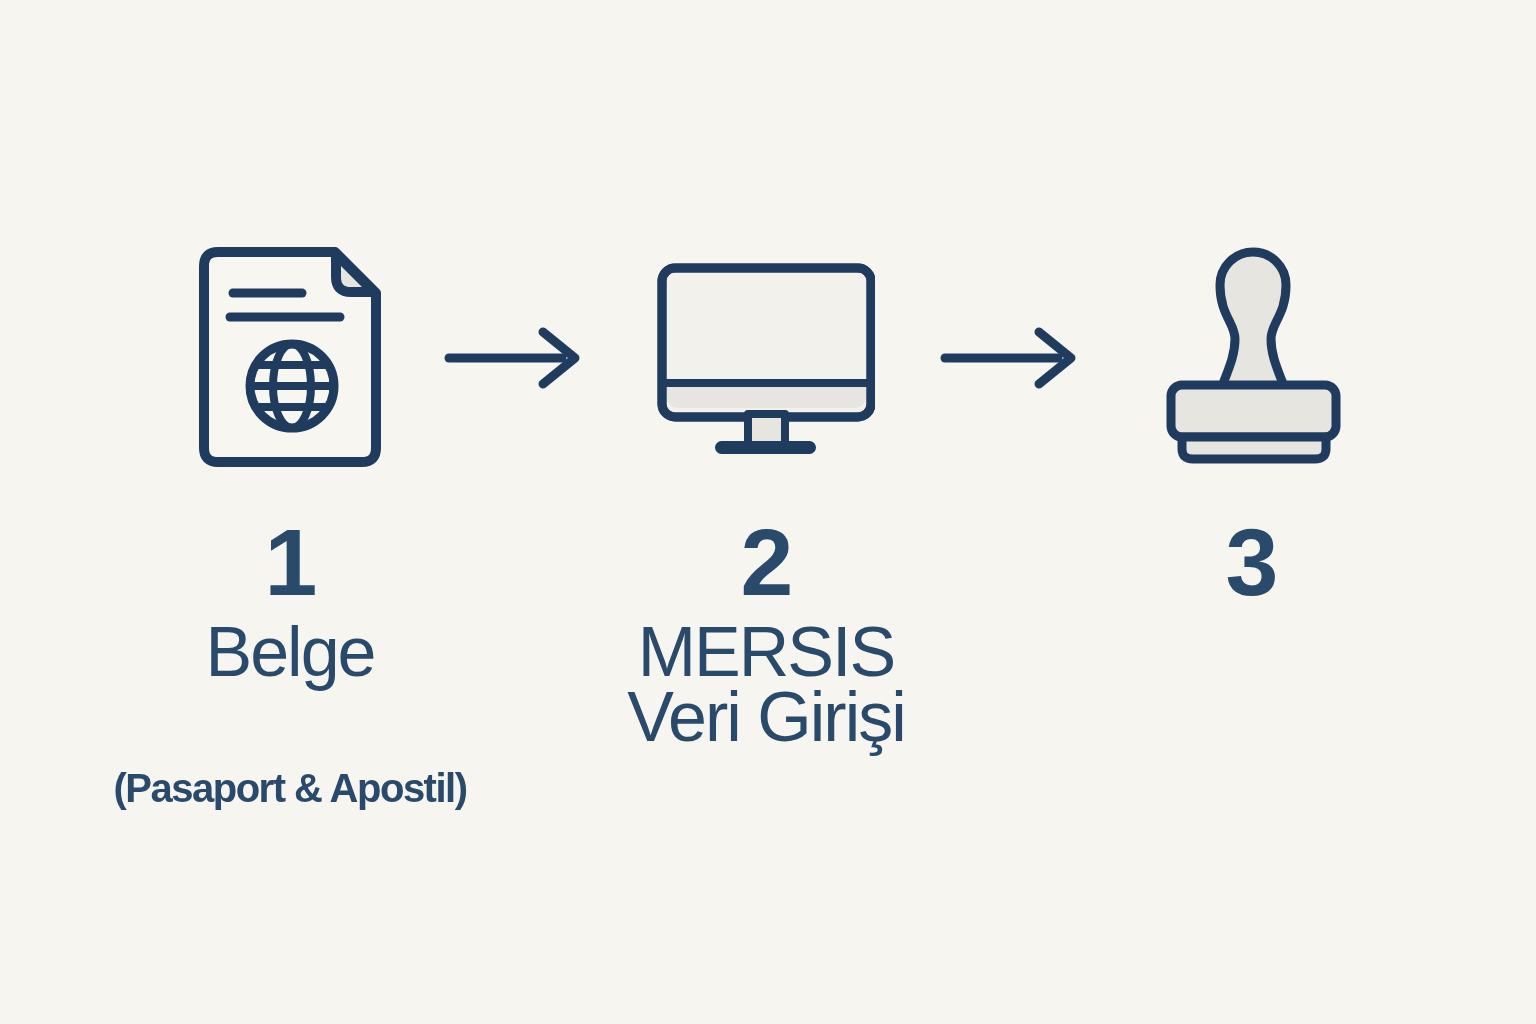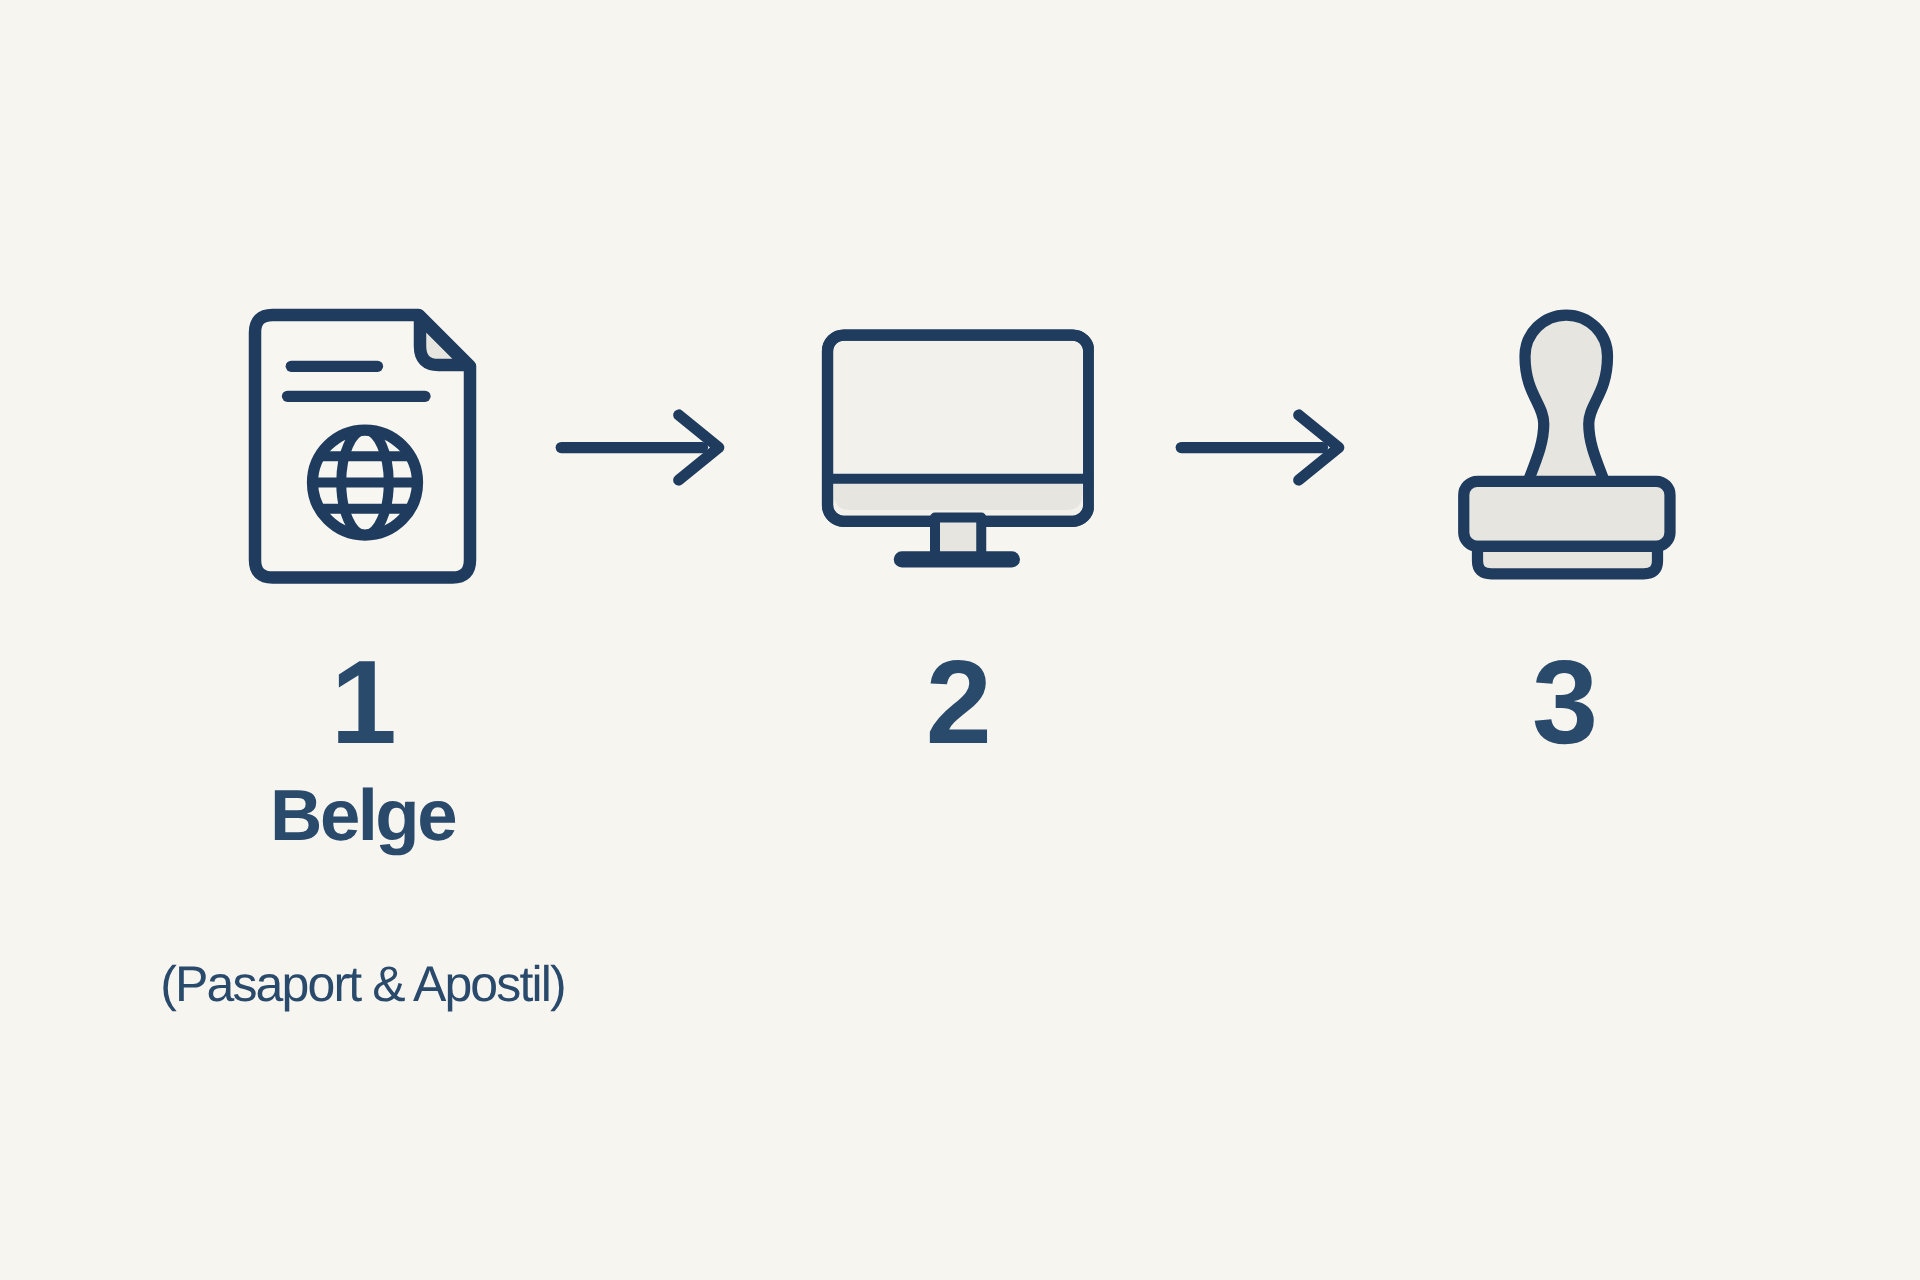--- a/index.html
+++ b/index.html
@@ -37,27 +37,27 @@
 
   .num{
     position:absolute;top:512px;width:100%;
     text-align:center;
     font-size:95px;font-weight:bold;line-height:100px;
     letter-spacing:-2px;color:var(--text);
   }
   .title{
     position:absolute;top:620px;width:100%;
     text-align:center;
-    font-size:58px;font-weight:bold;line-height:65px;
+    font-size:70px;font-weight:normal;line-height:65px;
     letter-spacing:-2px;color:var(--text);
   }
   .subtitle{
     position:absolute;top:762px;width:100%;
     text-align:center;
-    font-size:40px;font-weight:normal;line-height:52px;
+    font-size:40px;font-weight:bold;line-height:52px;
     letter-spacing:-1.5px;color:var(--text);
   }
 
   
   .st-line{stroke:var(--navy);fill:none;stroke-linecap:round;stroke-linejoin:round;}
   .st-paper{fill:var(--paper);stroke:var(--navy);stroke-linejoin:round;}
   .st-light{fill:var(--light);stroke:var(--navy);stroke-linejoin:round;}
   .st-light-nostroke{fill:var(--light);stroke:none;}
   .st-screen{fill:var(--screen);stroke:var(--navy);stroke-linejoin:round;}
   .st-navy{fill:var(--navy);stroke:none;}
@@ -105,20 +105,21 @@
   </svg>
 
   <div class="col c1">
     <div class="num">1</div>
     <div class="title"><span>Belge</span><br></div>
     <div class="subtitle">(Pasaport &amp; Apostil)</div>
   </div>
 
   <div class="col c2">
     <div class="num">2</div>
+    <div class="title"><span>MERSIS</span><br><span>Veri Girişi</span></div>
     <div class="subtitle"></div>
   </div>
 
   <div class="col c3">
     <div class="num">3</div>
     <div class="subtitle"></div>
   </div>
 
 </div>
 

